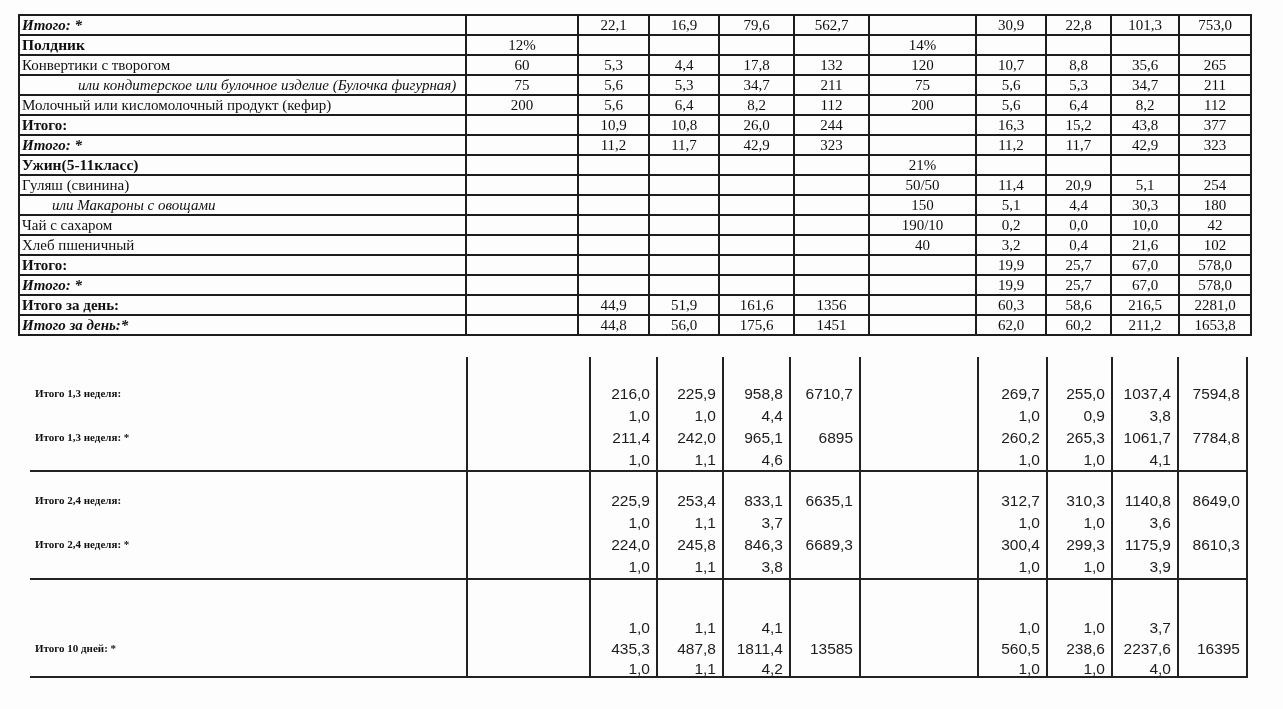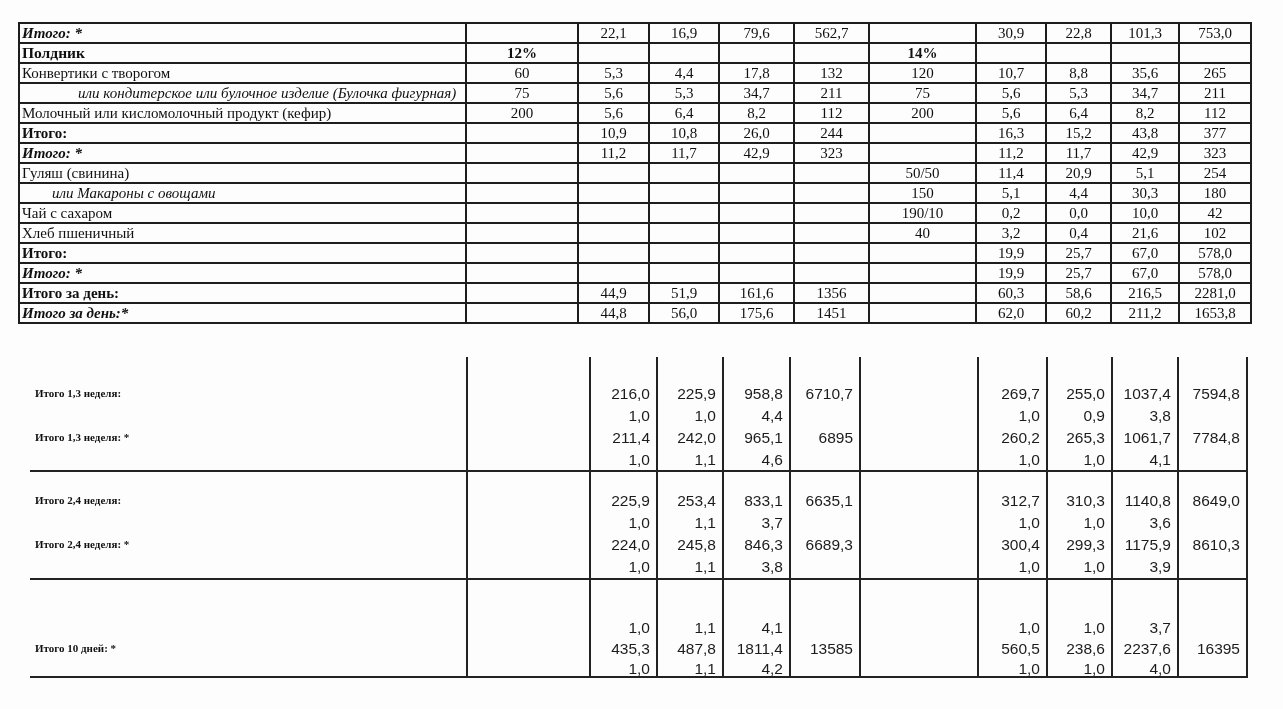--- a/index.html
+++ b/index.html
@@ -4,33 +4,33 @@
 <style>
   html,body{margin:0;padding:0;}
   body{
     width:1283px;height:709px;position:relative;
     background:#fdfdfd;color:#101010;
     font-family:"Liberation Serif", serif;
     overflow:hidden;
   }
   
   table.menu{
-    position:absolute;left:18px;top:22px;
+    position:absolute;left:18px;top:14px;
     border-collapse:collapse;table-layout:fixed;
   }
   table.menu td{
     border:2px solid #1d1d1d;
     height:18px;padding:0 2px;
     font-size:15px;line-height:18px;
     white-space:nowrap;overflow:hidden;
   }
   td.c-label{text-align:left;padding-left:5px;}
   td.c-center{text-align:center;}
   tr.r-section .c-label{font-weight:700;font-size:15.5px;}
-  tr.r-section .c-portion{font-weight:700;}
+  tr.r-section .c-portion{font-weight:400;}
   tr.r-total .c-label{font-weight:700;}
   tr.r-total-star .c-label{font-weight:700;font-style:italic;}
   tr.r-alt .c-label{font-style:italic;padding-left:32px;}
   tr.r-alt-deep .c-label{font-style:italic;padding-left:58px;}
   
   .summary{position:absolute;left:0;top:357px;width:1283px;height:340px;}
   .vline{position:absolute;top:0;width:2px;height:321px;background:#222;}
   .hline{position:absolute;left:30px;width:1217px;height:2px;background:#222;}
   .srow{
     position:absolute;left:18px;width:1229px;height:21px;
@@ -154,20 +154,33 @@
           <td class="c-center">11,2</td>
           <td class="c-center">11,7</td>
           <td class="c-center">42,9</td>
           <td class="c-center">323</td>
           <td class="c-center c-portion"></td>
           <td class="c-center">11,2</td>
           <td class="c-center">11,7</td>
           <td class="c-center">42,9</td>
           <td class="c-center">323</td>
         </tr>
+        <tr class="r-section">
+          <td class="c-label">Ужин(5-11класс)</td>
+          <td class="c-center c-portion"></td>
+          <td class="c-center"></td>
+          <td class="c-center"></td>
+          <td class="c-center"></td>
+          <td class="c-center"></td>
+          <td class="c-center c-portion">21%</td>
+          <td class="c-center"></td>
+          <td class="c-center"></td>
+          <td class="c-center"></td>
+          <td class="c-center"></td>
+        </tr>
         <tr class="r-normal">
           <td class="c-label">Гуляш (свинина)</td>
           <td class="c-center c-portion"></td>
           <td class="c-center"></td>
           <td class="c-center"></td>
           <td class="c-center"></td>
           <td class="c-center"></td>
           <td class="c-center c-portion">50/50</td>
           <td class="c-center">11,4</td>
           <td class="c-center">20,9</td>

